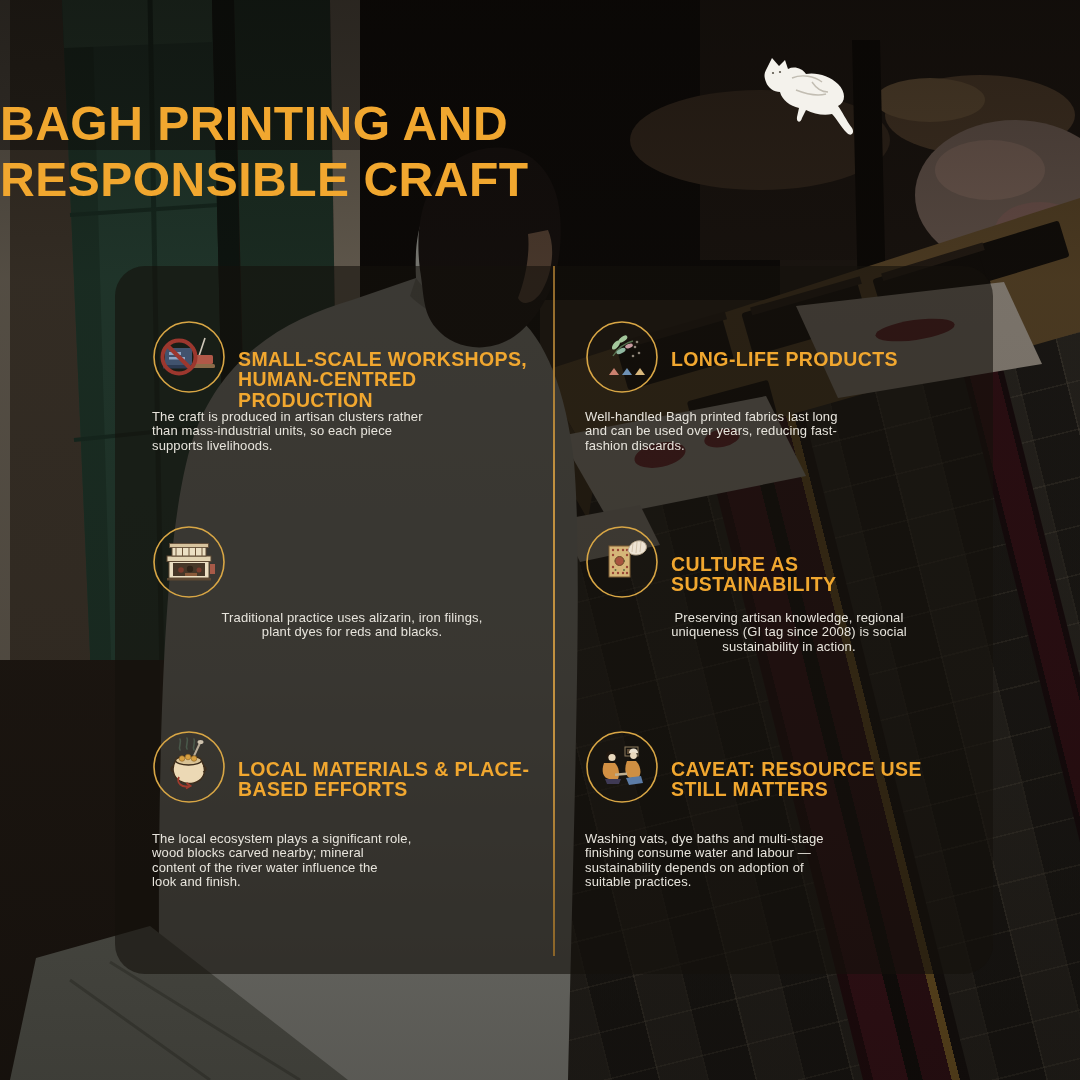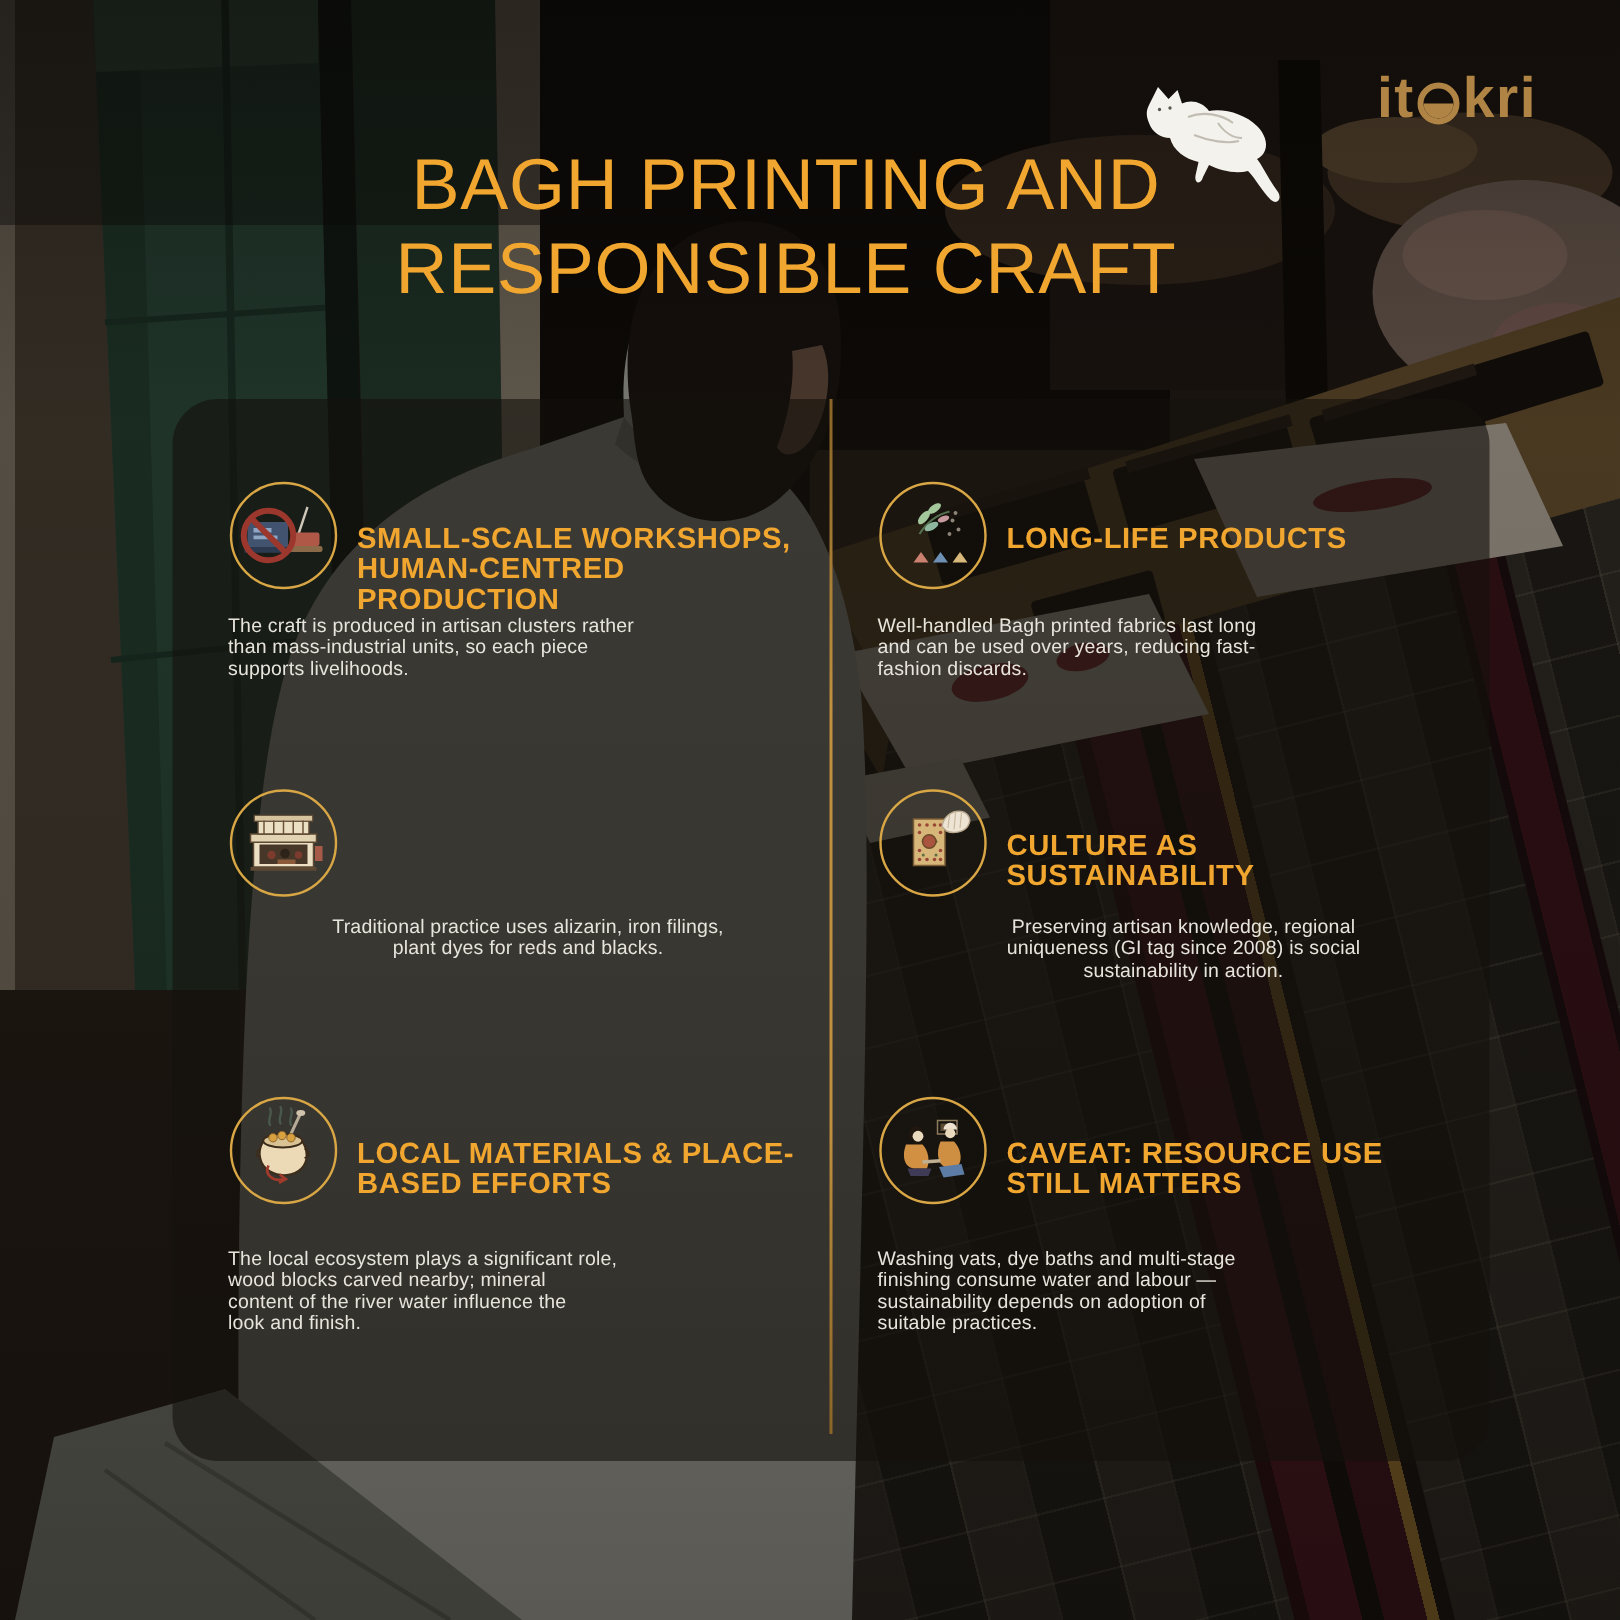--- a/index.html
+++ b/index.html
@@ -49,22 +49,22 @@
   .logo{
     left:918px; top:42px; height:48px; display:flex; align-items:center;
     color:var(--logo-gold,#B08445); font-size:38px; font-weight:700; letter-spacing:1px;
   }
   .logo-o{display:inline-block; width:20px; height:20px; border:4.5px solid var(--logo-gold,#B08445);
     border-radius:50%; margin:0 2px; position:relative; top:3px; overflow:hidden;}
   .logo-o-fill{position:absolute; left:0; right:0; bottom:0; height:52%; background:var(--logo-gold,#B08445);}
 
   
   .page-title{
-    left:0; top:96px; width:1048px; text-align:center;
-    color:var(--accent,#F1A72F); font-size:48px; font-weight:400;
+    left:0; top:96px; width:1048px; 
+    color:var(--accent,#F1A72F); font-size:48px; font-weight:700;
     line-height:1.17; letter-spacing:.5px; white-space:pre-line;
   }
   .cat{left:752px; top:48px;}
 
   
   .feature{position:absolute;}
   .f-l{left:152px; width:400px;}
   .f-r{left:585px; width:408px;}
   .r1{top:318px; height:200px;}
   .r2{top:523px; height:200px;}
@@ -150,27 +150,20 @@
     <path d="M420,270 C412,206 434,162 478,150 C526,138 556,170 560,214 C564,262 552,304 520,332 C492,356 454,350 436,328 C422,312 424,292 420,270 Z" fill="#181210"></path>
     <path d="M548,230 C556,248 552,276 540,294 C532,304 522,306 518,298 C526,278 530,252 528,234 Z" fill="#6a5140"></path>
     <polygon points="36,958 150,926 348,1080 10,1080" fill="#787a70"></polygon>
     <path d="M70,980 L210,1080 M110,962 L300,1080" stroke="#5f6157" stroke-width="3" fill="none"></path>
   </svg>
 
   <div class="abs dim"></div>
   <div class="abs panel"></div>
   <div class="abs divider"></div>
 
-  <div class="abs logo">
-    <span>it</span>
-      <span class="logo-o">
-        <span class="logo-o-fill"></span>
-      </span>
-      <span>kri</span>
-  </div>
 
   <svg class="abs cat" width="118" height="92" viewBox="0 0 118 92">
     <path d="M14,22 L20,10 L27,18 L33,12 L36,21 C42,18 50,20 54,26 C64,24 78,28 86,36 C94,44 94,54 86,58 C90,63 94,72 100,80 C103,85 99,89 95,85 C89,79 85,71 80,66 C72,68 62,66 54,62 L50,70 C49,75 44,75 45,69 L47,60 C38,58 30,52 28,44 C22,44 16,40 14,34 C12,29 12,26 14,22 Z" fill="#f4f2ec"></path>
     <path d="M40,30 C50,26 62,28 70,34 M44,42 C54,46 66,48 74,46 M60,34 C64,40 70,44 76,44" stroke="#b9b4a8" stroke-width="1.4" fill="none" opacity="0.85"></path>
     <circle cx="21" cy="25" r="1.1" fill="#5a554c"></circle>
       <circle cx="28" cy="24" r="1.1" fill="#5a554c"></circle>
   </svg>
 
   <div class="abs page-title">BAGH PRINTING AND
 RESPONSIBLE CRAFT</div>

